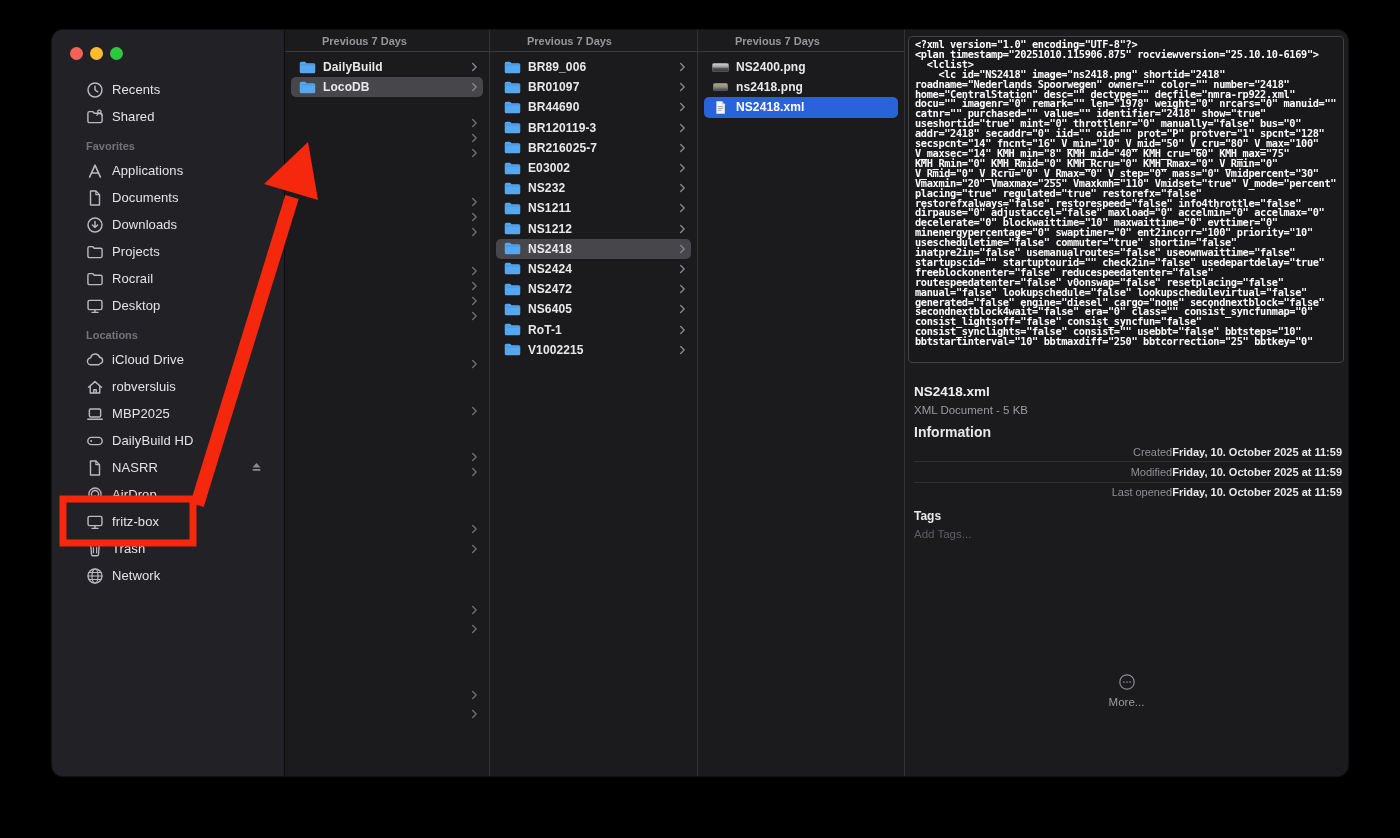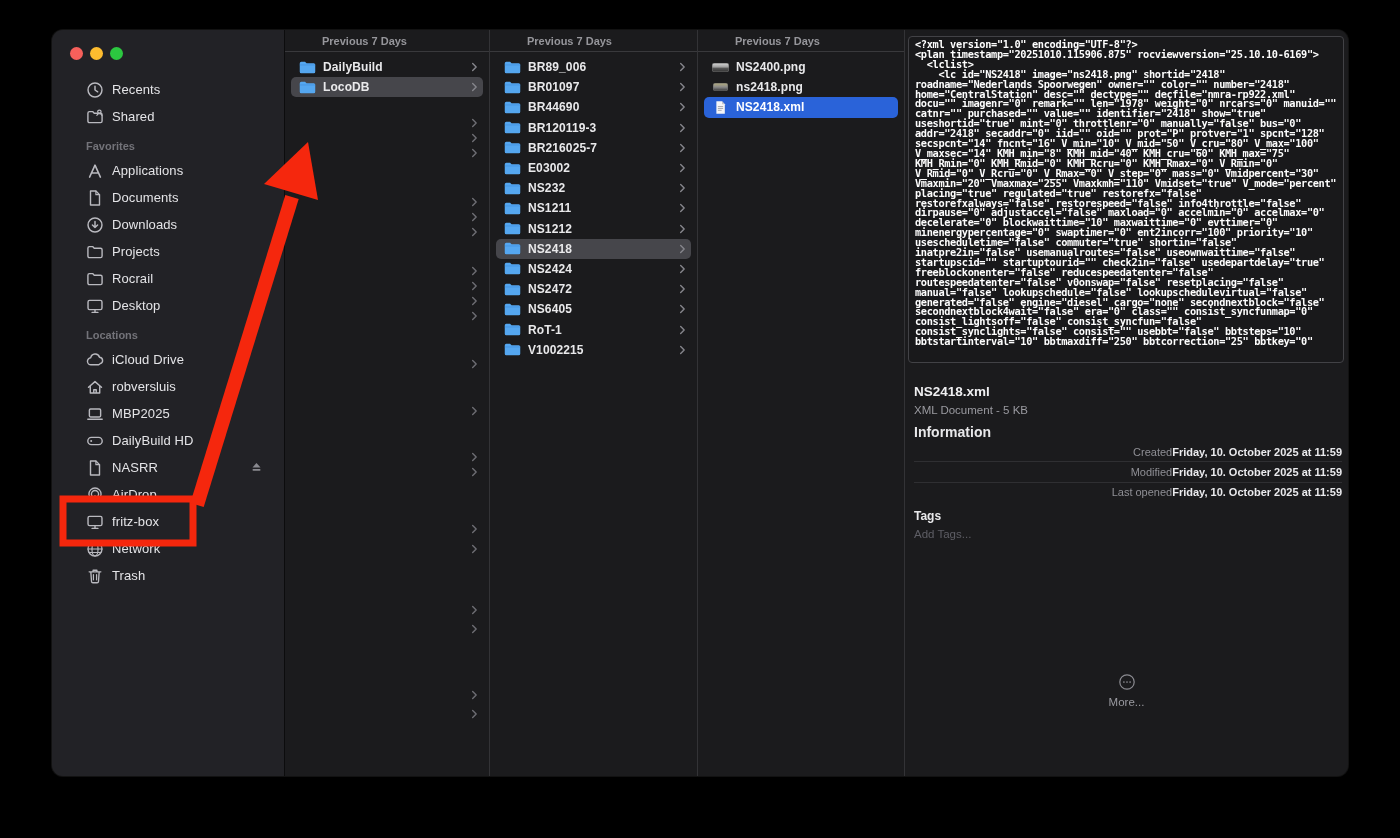--- a/index.html
+++ b/index.html
@@ -229,35 +229,35 @@
             <svg viewBox="0 0 16 16">
               <rect x="1.8" y="3" width="12.4" height="8.2" rx="1.4" fill="none" stroke="currentColor" stroke-linecap="round" stroke-linejoin="round" stroke-width="1.25"></rect>
               <path d="M8 11.2v2.1M5.4 13.7h5.2" fill="none" stroke="currentColor" stroke-linecap="round" stroke-linejoin="round" stroke-width="1.25"></path>
             </svg>
           </span>
           <span class="side-text">fritz-box</span>
         </div>
         <div class="side-row">
           <span class="icn">
             <svg viewBox="0 0 16 16">
+              <path d="M2.8 4.3h10.4M6.3 4.3V2.9h3.4v1.4M4.3 4.3l.6 8.6a1.2 1.2 0 0 0 1.2 1.1h3.8a1.2 1.2 0 0 0 1.2-1.1l.6-8.6" fill="none" stroke="currentColor" stroke-linecap="round" stroke-linejoin="round" stroke-width="1.2"></path>
+              <path d="M6.6 6.8v4.6M9.4 6.8v4.6" fill="none" stroke="currentColor" stroke-linecap="round" stroke-linejoin="round" stroke-width="1.05"></path>
+            </svg>
+          </span>
+          <span class="side-text">Trash</span>
+        </div>
+        <div class="side-row">
+          <span class="icn">
+            <svg viewBox="0 0 16 16">
               <circle cx="8" cy="8" r="6.2" fill="none" stroke="currentColor" stroke-linecap="round" stroke-linejoin="round" stroke-width="1.2"></circle>
               <ellipse cx="8" cy="8" rx="2.7" ry="6.2" fill="none" stroke="currentColor" stroke-linecap="round" stroke-linejoin="round" stroke-width="1.05"></ellipse>
               <path d="M1.8 8h12.4M2.7 4.9h10.6M2.7 11.1h10.6" fill="none" stroke="currentColor" stroke-linecap="round" stroke-linejoin="round" stroke-width="1.05"></path>
             </svg>
           </span>
           <span class="side-text">Network</span>
-        </div>
-        <div class="side-row">
-          <span class="icn">
-            <svg viewBox="0 0 16 16">
-              <path d="M2.8 4.3h10.4M6.3 4.3V2.9h3.4v1.4M4.3 4.3l.6 8.6a1.2 1.2 0 0 0 1.2 1.1h3.8a1.2 1.2 0 0 0 1.2-1.1l.6-8.6" fill="none" stroke="currentColor" stroke-linecap="round" stroke-linejoin="round" stroke-width="1.2"></path>
-              <path d="M6.6 6.8v4.6M9.4 6.8v4.6" fill="none" stroke="currentColor" stroke-linecap="round" stroke-linejoin="round" stroke-width="1.05"></path>
-            </svg>
-          </span>
-          <span class="side-text">Trash</span>
         </div>
       </div>
   </div>
 
   <div class="main">
     <div class="toolbar">
       <div class="nav-pill">
         <span class="tbicn"><svg viewBox="0 0 16 16">
               <path d="M9.8 3.6 5.4 8l4.4 4.4" fill="none" stroke="currentColor" stroke-width="1.7" stroke-linecap="round" stroke-linejoin="round"></path>
             </svg></span>

